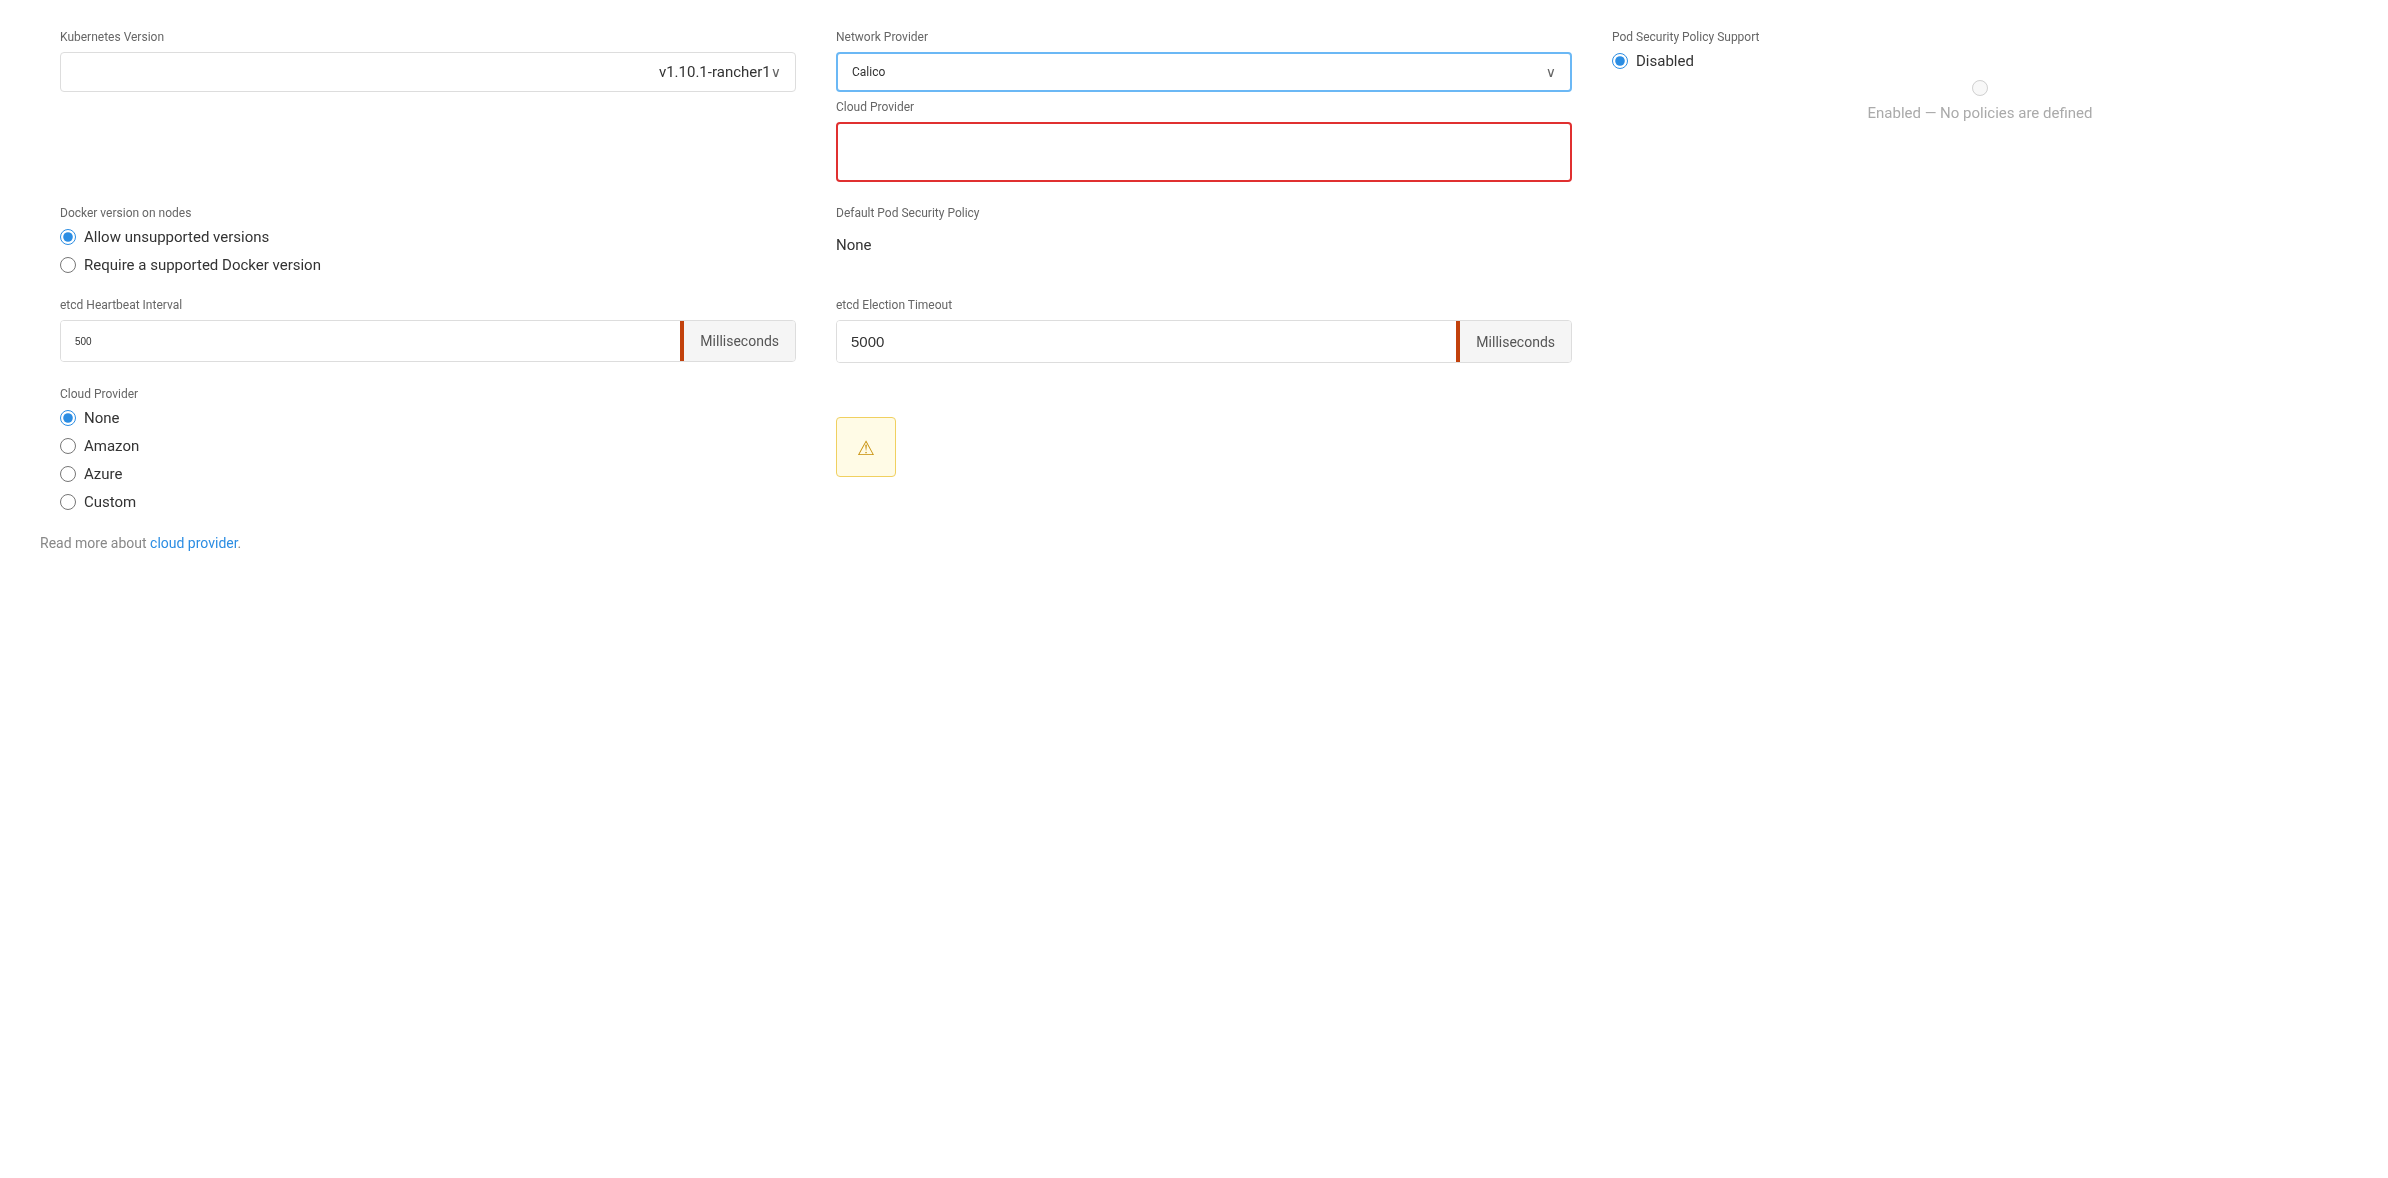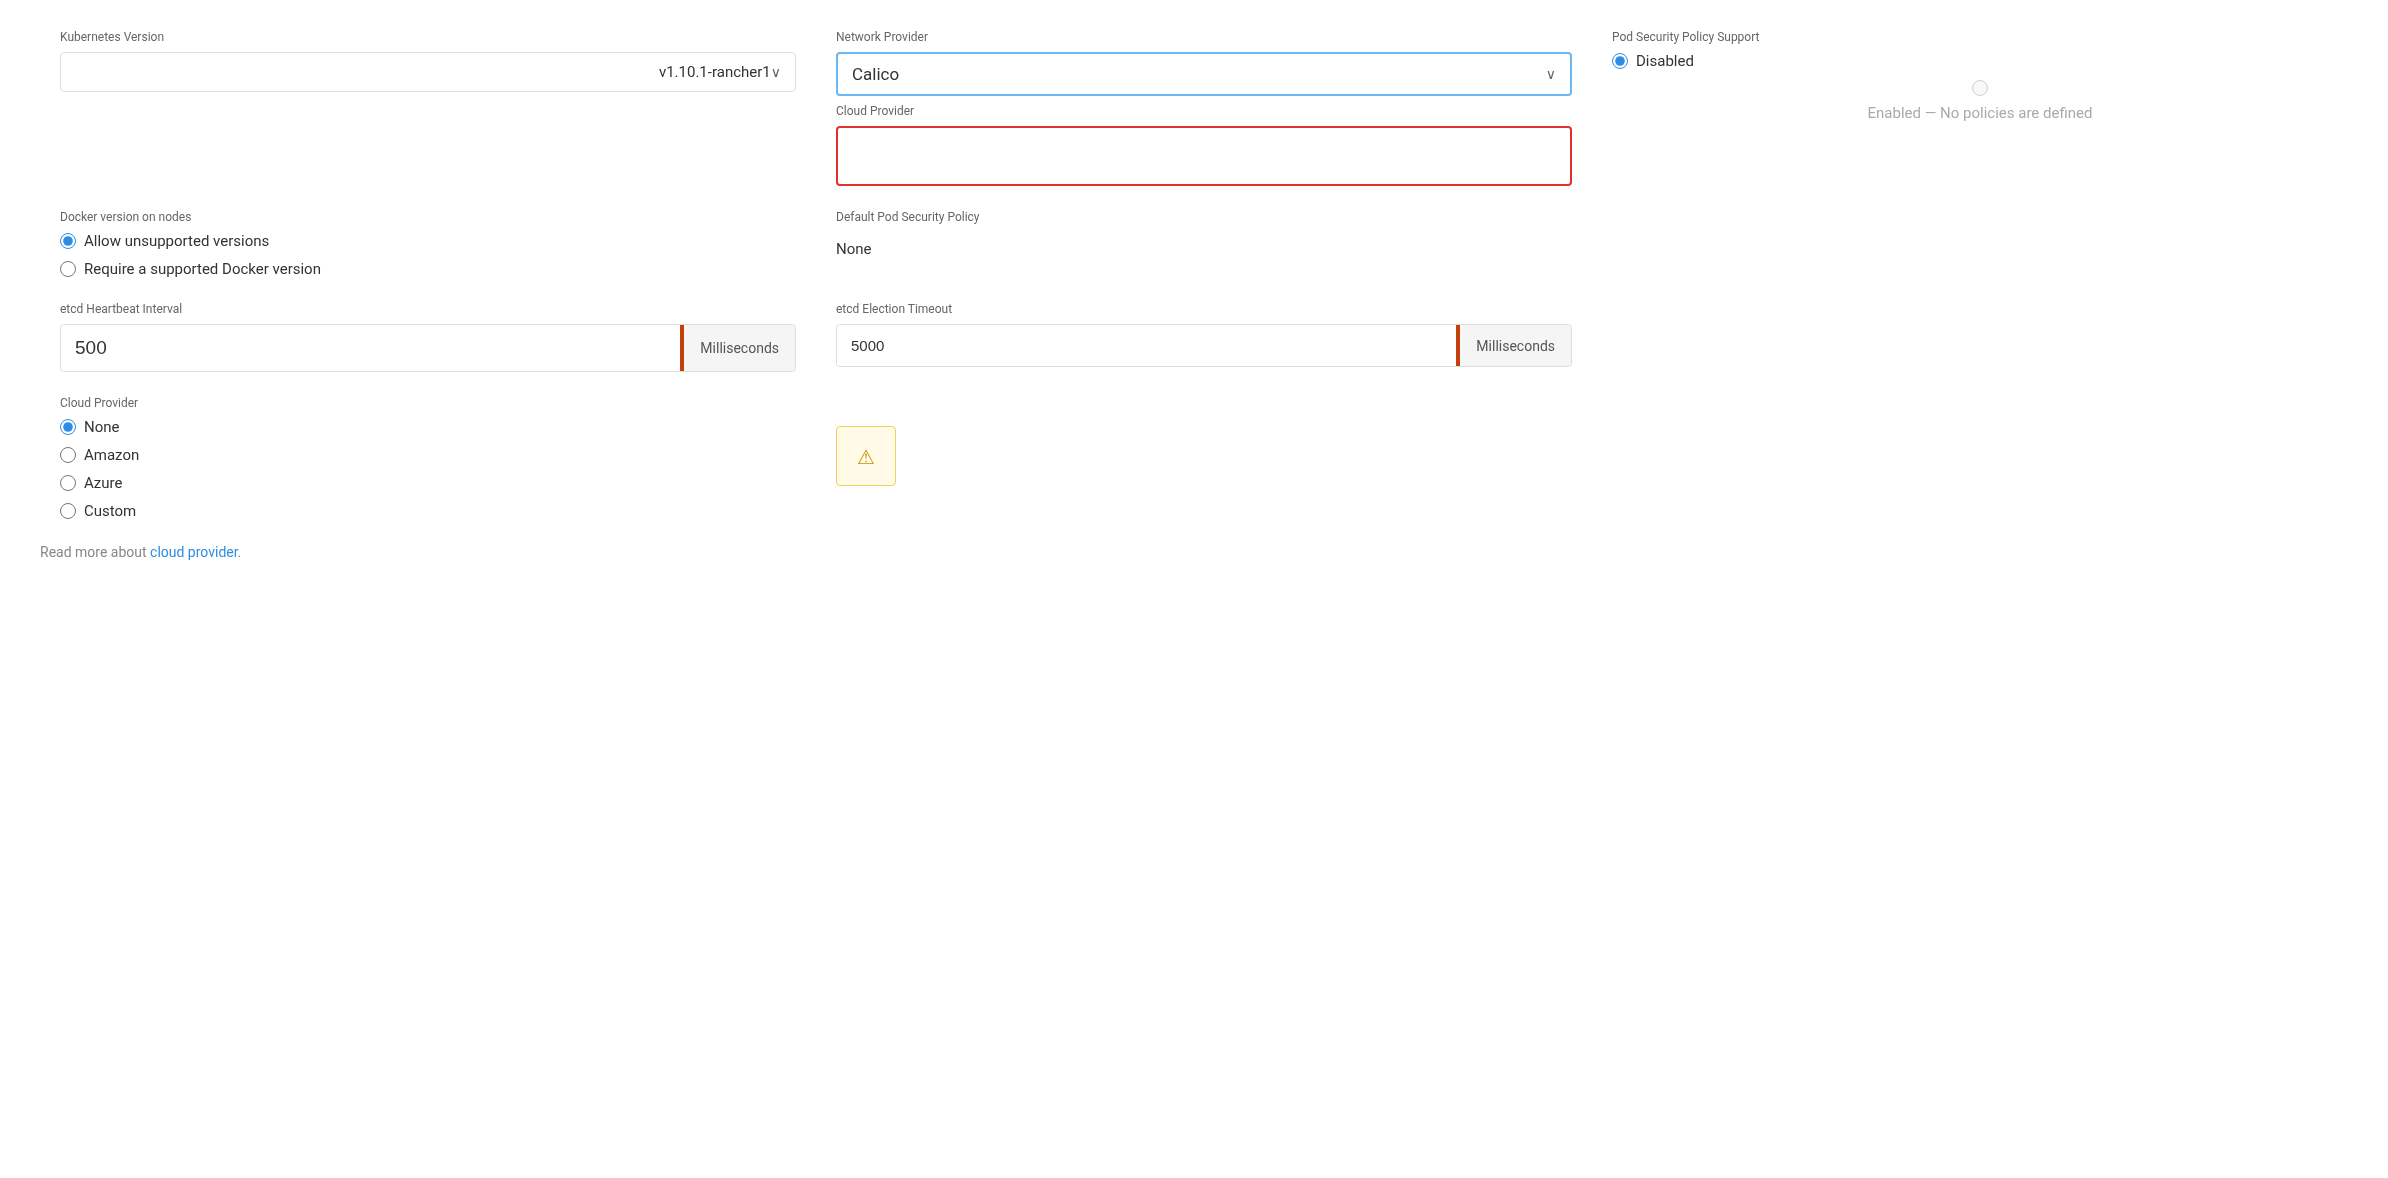--- a/index.html
+++ b/index.html
@@ -157,21 +157,21 @@
     <div class="field-label">Kubernetes Version</div>
     <div class="kubernetes-select-wrapper">
       <span style="font-size:15px;color:#333;flex:1;text-align:right;">v1.10.1-rancher1</span>
       <span class="chevron-icon">∨</span>
     </div>
   </div>
 
   <div class="col">
     <div class="field-label">Network Provider</div>
     <div class="network-select-wrapper">
-      <span style="font-size:17px;color:#333;flex:1;">Calico</span>
+      <span style="font-size:12px;color:#333;flex:1;">Calico</span>
       <span class="chevron-icon">∨</span>
     </div>
 
     <div style="margin-top:8px;">
       <div class="field-label">Cloud Provider</div>
       <div class="cloud-provider-input-wrapper">
         <input type="text" value="" style="width: 100%; border: none; outline: none; font-size: 14px; color: rgb(51, 51, 51); background: transparent;" placeholder="">
       </div>
     </div>
   </div>
@@ -209,21 +209,21 @@
     <div class="field-label">Default Pod Security Policy</div>
     <div class="static-value">None</div>
   </div>
   <div class="col"></div>
 </div>
 
 <div class="row">
   <div class="col">
     <div class="field-label">etcd Heartbeat Interval</div>
     <div class="input-with-suffix">
-      <input type="text" value="500" style="flex: 1 1 0%; border: none; outline: none; padding: 12px 14px; font-size: 19px; color: rgb(51, 51, 51);">
+      <input type="text" value="500" style="flex: 1 1 0%; border: none; outline: none; padding: 12px 14px; font-size: 10px; color: rgb(51, 51, 51);">
       <div class="input-suffix">Milliseconds</div>
     </div>
   </div>
   <div class="col">
     <div class="field-label">etcd Election Timeout</div>
     <div class="input-with-suffix">
       <input type="text" value="5000" style="flex: 1 1 0%; border: none; outline: none; padding: 12px 14px; font-size: 15px; color: rgb(51, 51, 51);">
       <div class="input-suffix">Milliseconds</div>
     </div>
   </div>

